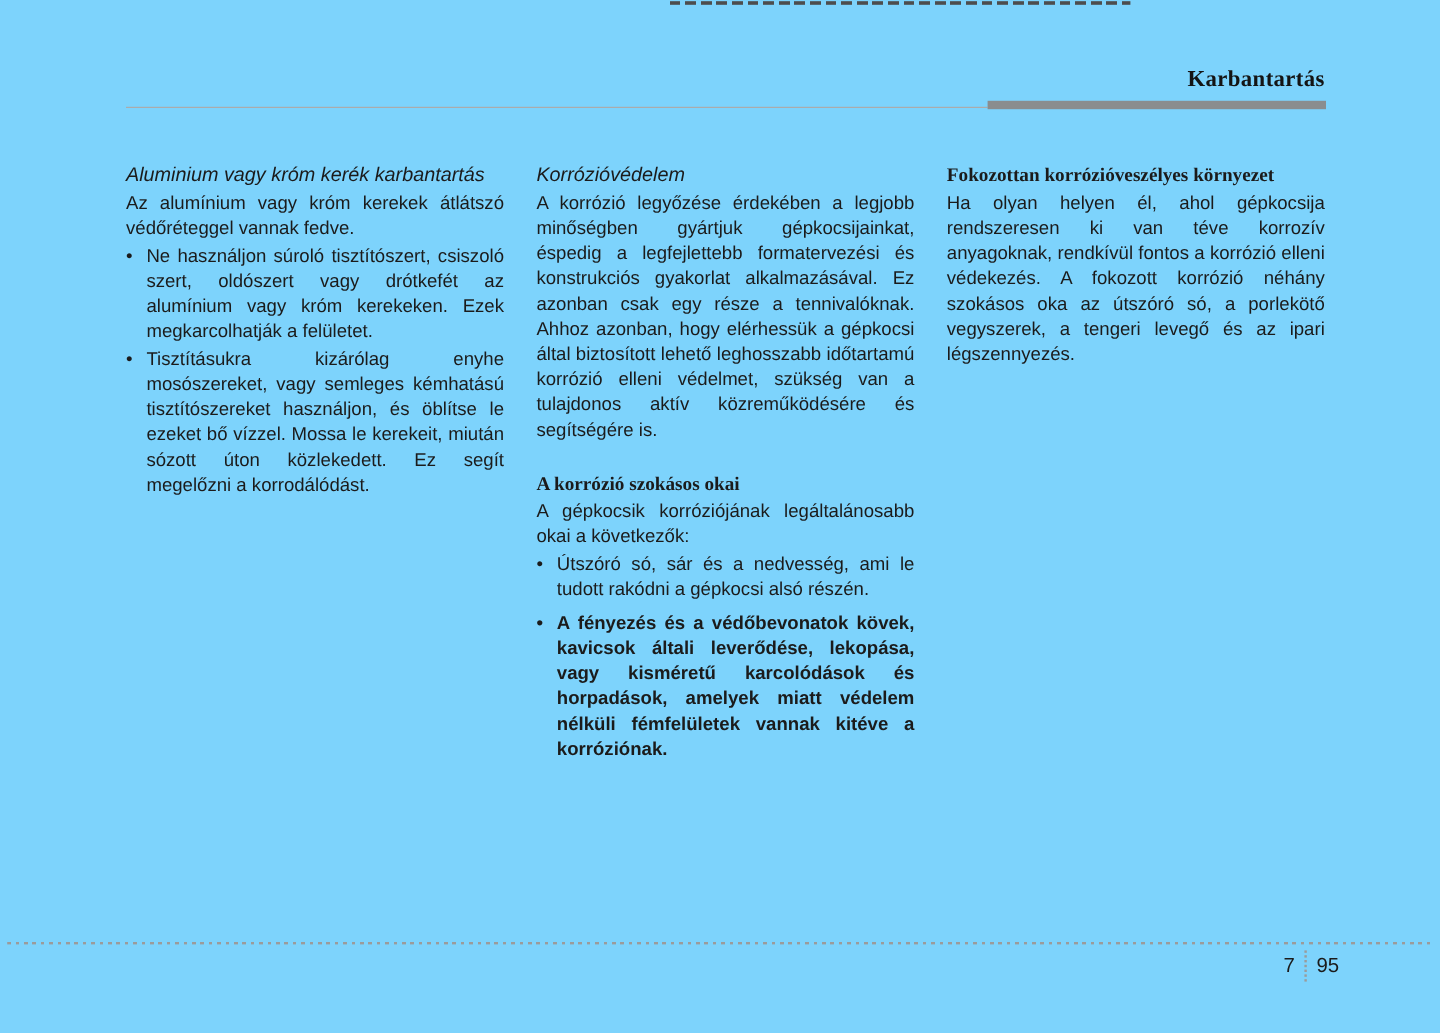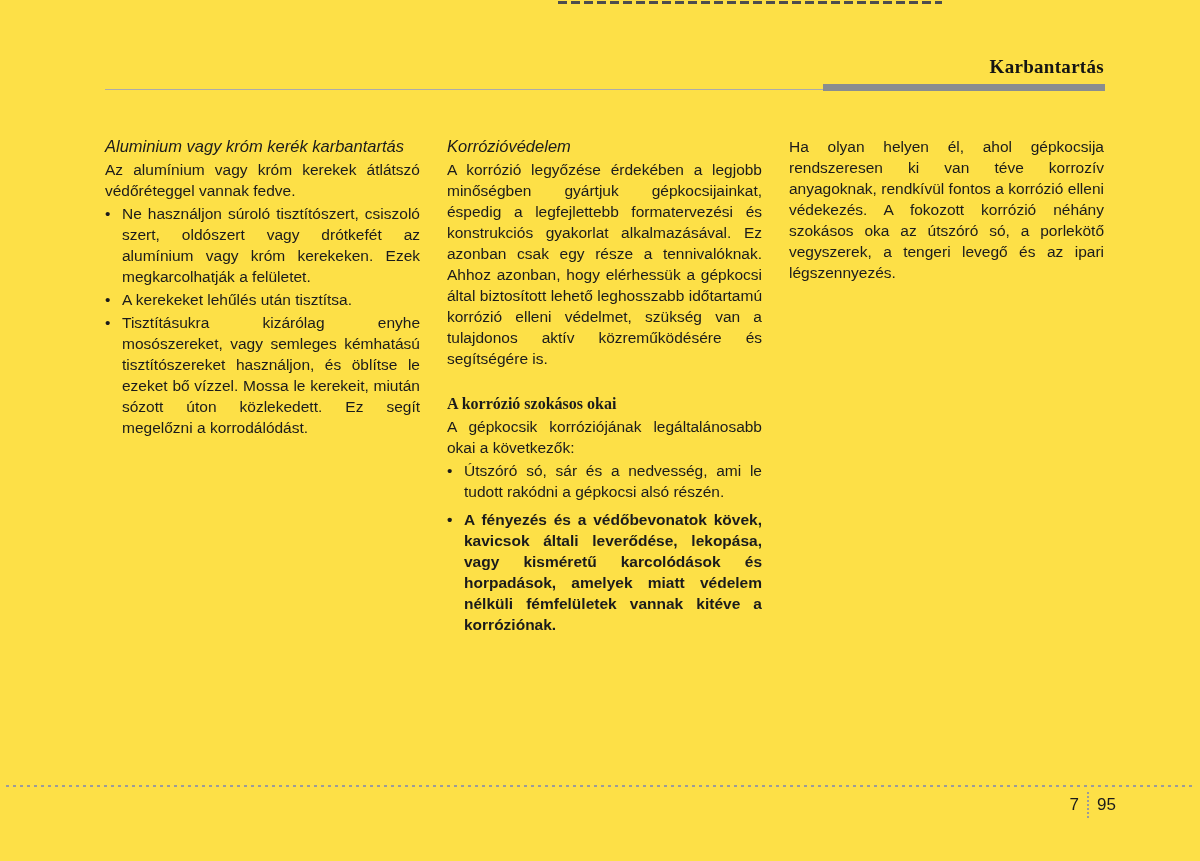--- a/index.html
+++ b/index.html
@@ -1,20 +1,20 @@
 <!DOCTYPE html>
 <html><head>
 <meta charset="utf-8">
 <style>
   html, body { margin: 0; padding: 0; background: #ffffff; }
   .page {
     position: relative;
     width: 1200px;
     height: 861px;
-    background: #fde047;
+    background: #7dd3fc;
     overflow: hidden;
     font-family: "Liberation Sans", sans-serif;
     color: #1b1b1b;
   }
 
   
   .top-artifact {
     position: absolute;
     top: 1px; left: 558px;
     width: 384px; height: 3px;
@@ -124,44 +124,41 @@
 
     <div class="col">
       <p class="h-italic">Aluminium vagy króm kerék karbantartás</p>
       <p class="para">Az alumínium vagy króm kerekek átlátszó védőréteggel vannak fedve.</p>
       <div class="bullet">
         <span class="marker"></span>
         <span class="btext">Ne használjon súroló tisztítószert, csiszoló szert, oldószert vagy drótkefét az alumínium vagy króm kerekeken. Ezek megkarcolhatják a felületet.</span>
       </div>
       <div class="bullet">
         <span class="marker"></span>
-        <span class="btext">A kerekeket lehűlés után tisztítsa.</span>
-      </div>
-      <div class="bullet">
-        <span class="marker"></span>
         <span class="btext">Tisztításukra kizárólag enyhe mosószereket, vagy semleges kémhatású tisztítószereket használjon, és öblítse le ezeket bő vízzel. Mossa le kerekeit, miután sózott úton közlekedett. Ez segít megelőzni a korrodálódást.</span>
       </div>
     </div>
 
     <div class="col">
       <p class="h-italic">Korrózióvédelem</p>
       <p class="para">A korrózió legyőzése érdekében a legjobb minőségben gyártjuk gépkocsijainkat, éspedig a legfejlettebb formatervezési és konstrukciós gyakorlat alkalmazásával. Ez azonban csak egy része a tennivalóknak. Ahhoz azonban, hogy elérhessük a gépkocsi által biztosított lehető leghosszabb időtartamú korrózió elleni védelmet, szükség van a tulajdonos aktív közreműködésére és segítségére is.</p>
       <p class="h-serif second">A korrózió szokásos okai</p>
       <p class="para">A gépkocsik korróziójának legáltalánosabb okai a következők:</p>
       <div class="bullet">
         <span class="marker"></span>
         <span class="btext">Útszóró só, sár és a nedvesség, ami le tudott rakódni a gépkocsi alsó részén.</span>
       </div>
       <div class="bullet gap">
         <span class="marker"></span>
         <span class="btext">A fényezés és a védőbevonatok kövek, kavicsok általi leverődése, lekopása, vagy kisméretű karcolódások és horpadások, amelyek miatt védelem nélküli fémfelületek vannak kitéve a korróziónak.</span>
       </div>
     </div>
 
     <div class="col">
+      <p class="h-serif">Fokozottan korrózióveszélyes környezet</p>
       <p class="para">Ha olyan helyen él, ahol gépkocsija rendszeresen ki van téve korrozív anyagoknak, rendkívül fontos a korrózió elleni védekezés. A fokozott korrózió néhány szokásos oka az útszóró só, a porlekötő vegyszerek, a tengeri levegő és az ipari légszennyezés.</p>
     </div>
 
   </div>
 
   <div class="footer-dash"></div>
   <div class="page-num">
     <span>7</span>
     <span class="pn-divider"></span>
     <span>95</span>

